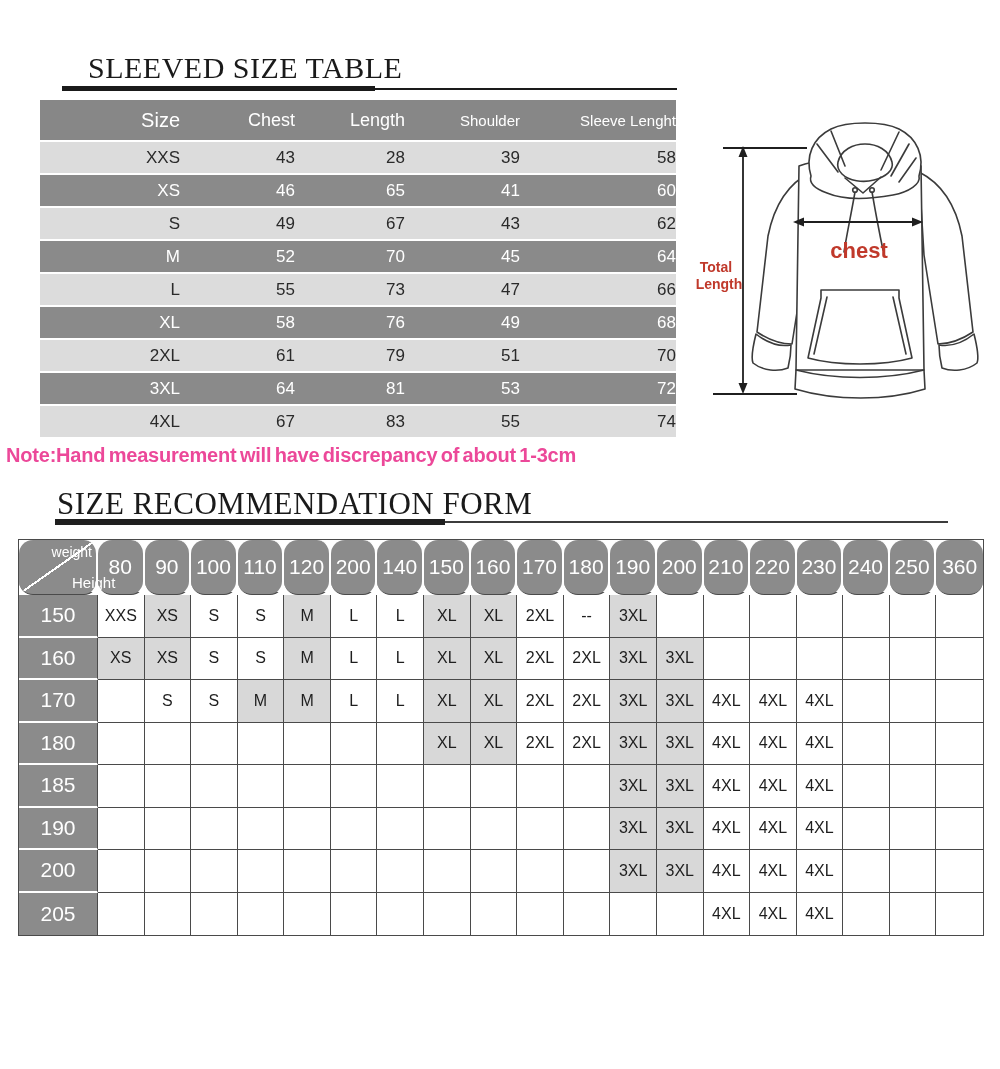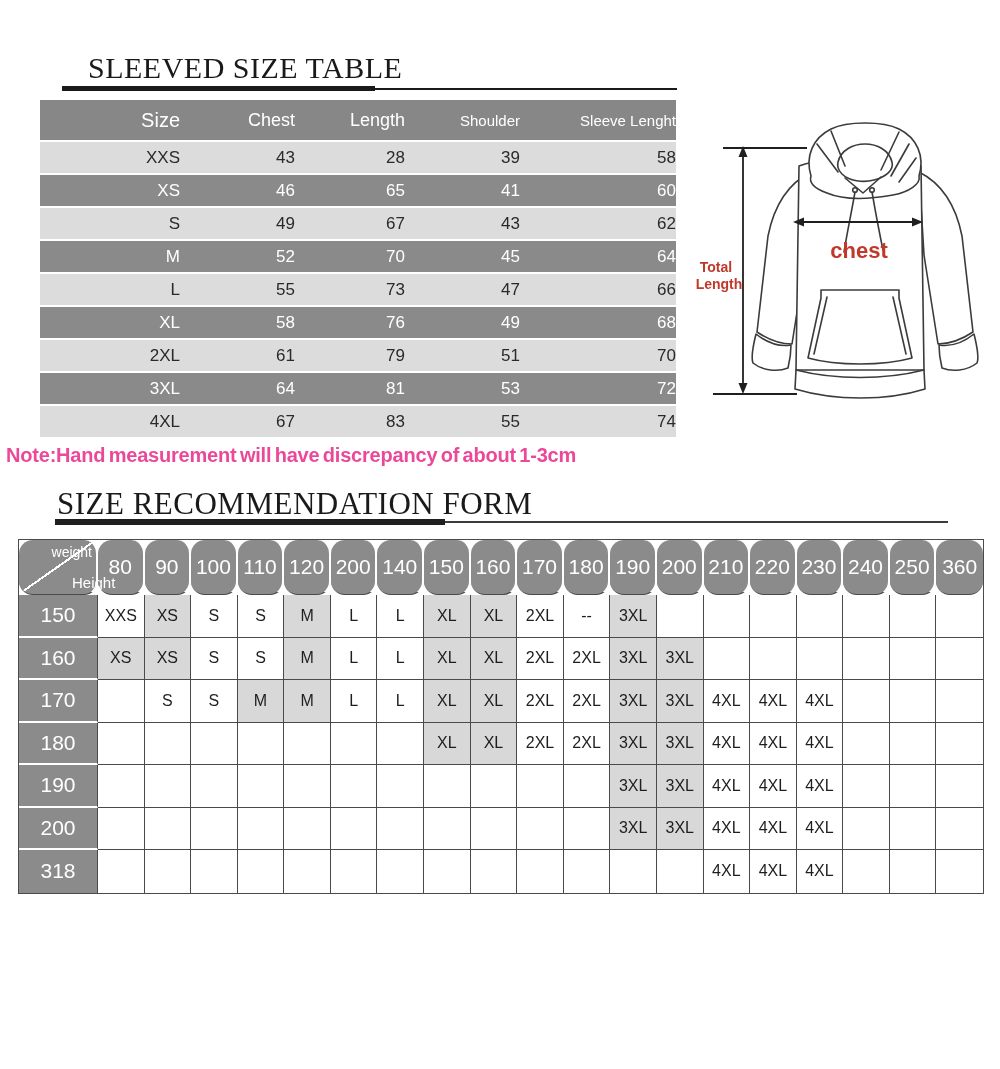--- a/index.html
+++ b/index.html
@@ -361,20 +361,42 @@
           <td class="shaded">3XL</td>
           <td class="shaded">3XL</td>
           <td>4XL</td>
           <td>4XL</td>
           <td>4XL</td>
           <td></td>
           <td></td>
           <td></td>
         </tr>
         <tr>
+          <th class="hcell">185</th>
+          <td></td>
+          <td></td>
+          <td></td>
+          <td></td>
+          <td></td>
+          <td></td>
+          <td></td>
+          <td></td>
+          <td></td>
+          <td></td>
+          <td></td>
+          <td class="shaded">3XL</td>
+          <td class="shaded">3XL</td>
+          <td>4XL</td>
+          <td>4XL</td>
+          <td>4XL</td>
+          <td></td>
+          <td></td>
+          <td></td>
+        </tr>
+        <tr>
           <th class="hcell">190</th>
           <td></td>
           <td></td>
           <td></td>
           <td></td>
           <td></td>
           <td></td>
           <td></td>
           <td></td>
           <td></td>
@@ -405,21 +427,21 @@
           <td class="shaded">3XL</td>
           <td class="shaded">3XL</td>
           <td>4XL</td>
           <td>4XL</td>
           <td>4XL</td>
           <td></td>
           <td></td>
           <td></td>
         </tr>
         <tr>
-          <th class="hcell">318</th>
+          <th class="hcell">205</th>
           <td></td>
           <td></td>
           <td></td>
           <td></td>
           <td></td>
           <td></td>
           <td></td>
           <td></td>
           <td></td>
           <td></td>

